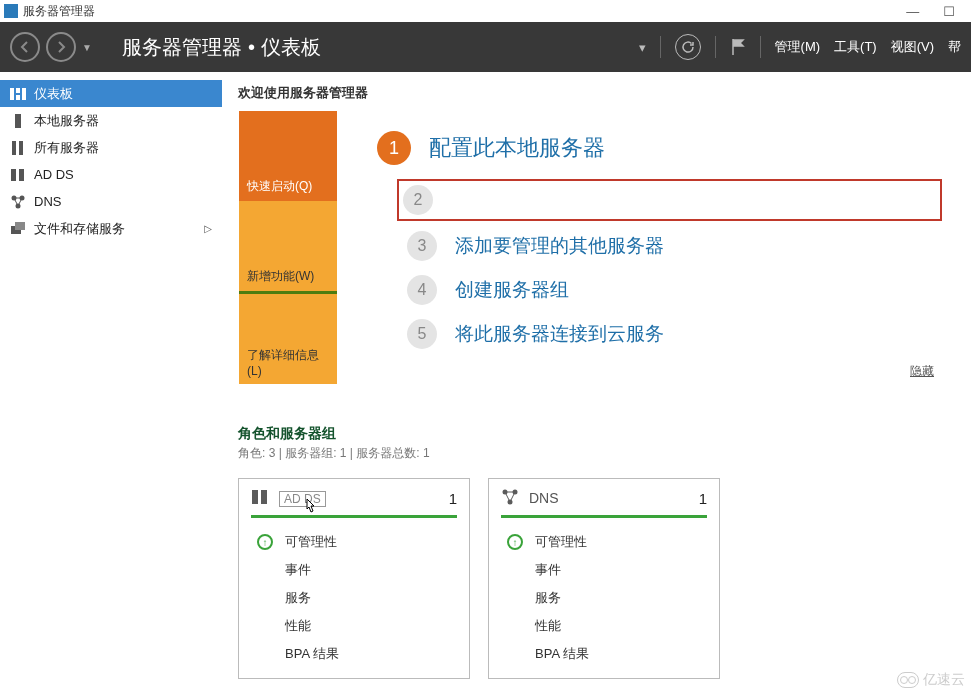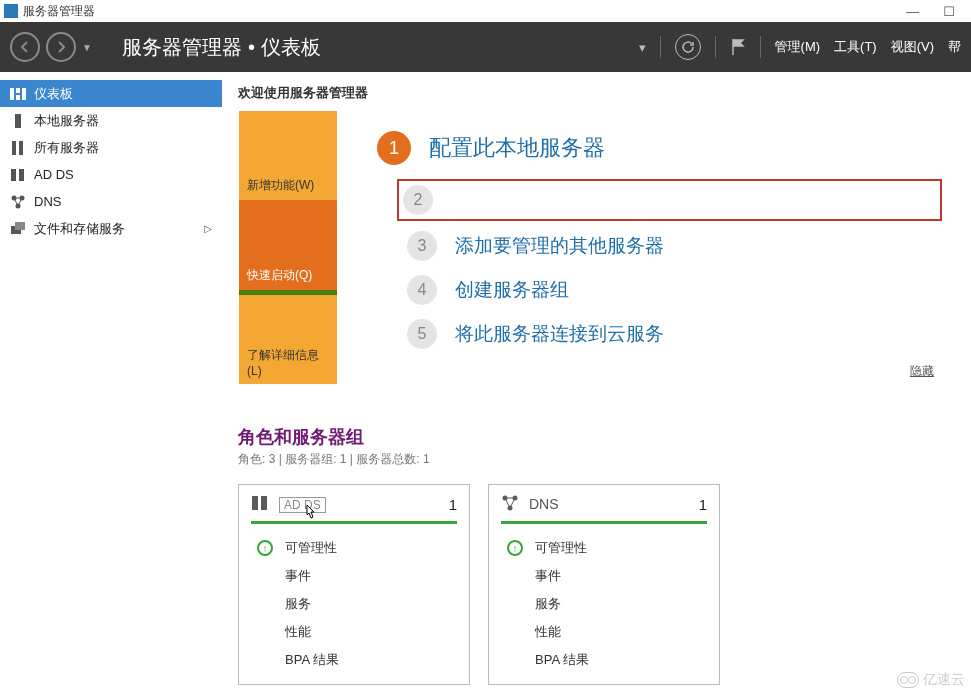--- a/index.html
+++ b/index.html
@@ -32,36 +32,36 @@
 
 
 .main { flex: 1; padding: 12px 10px 0 16px; overflow: hidden; }
 .welcome-title { font-size: 13px; font-weight: bold; color: #333; margin-bottom: 8px; }
 
 .welcome-box { display: flex; height: 275px; border: 1px solid transparent; }
 .welcome-left { width: 98px; display: flex; flex-direction: column; }
 .wl-tile { flex: 1; display: flex; align-items: flex-end; padding: 6px 8px; font-size: 12px; }
 .wl-tile.orange1 { background: #e36f1e; color: #fff; }
 .wl-tile.orange2 { background: #f4a733; color: #333; }
-.wl-tile.orange3 { background: #f4a733; color: #333; border-top: 5px solid #4d7c0f; }
+.wl-tile.orange3 { background: #f4a733; color: #333; border-top: 3px solid #4d7c0f; }
 
 .welcome-right { flex: 1; padding: 20px 18px 0 40px; background: #fff; }
 .wr-row { display: flex; align-items: center; gap: 18px; margin-bottom: 14px; }
 .wr-num { width: 30px; height: 30px; border-radius: 50%; display: flex; align-items: center; justify-content: center; font-size: 16px; }
 .wr-num.big { width: 34px; height: 34px; background: #e36f1e; color: #fff; font-size: 18px; }
 .wr-num.gray { background: #e4e4e4; color: #888; }
 .wr-link { font-size: 19px; color: #1f6fa8; cursor: default; }
 .wr-link.big { font-size: 22px; }
 .wr-row.highlight { border: 2px solid #c0392b; padding: 4px 10px 4px 4px; margin-left: 20px; margin-bottom: 10px; }
 .wr-row.indent { margin-left: 30px; }
 .hide-link { text-align: right; font-size: 12px; color: #555; padding-right: 8px; margin-top: 4px; text-decoration: underline; }
 
 
 .roles-section { margin-top: 40px; }
-.roles-title { font-size: 18px; font-weight: bold; color: #701a75; }
+.roles-title { font-size: 14px; font-weight: bold; color: #14532d; }
 .roles-sub { font-size: 12px; color: #777; margin-top: 2px; margin-bottom: 16px; }
 .role-cards { display: flex; gap: 18px; }
 .role-card { width: 232px; border: 1px solid #bbb; padding: 10px 12px; }
 .rc-head { display: flex; align-items: center; gap: 10px; border-bottom: 3px solid #3aa33a; padding-bottom: 8px; margin-bottom: 10px; }
 .rc-icon { width: 18px; height: 18px; }
 .rc-title { font-size: 14px; color: #555; flex: 1; }
 .rc-count { font-size: 15px; color: #222; }
 .rc-row { display: flex; align-items: center; gap: 12px; font-size: 13px; color: #333; padding: 5px 0 5px 6px; }
 .rc-row .up { width: 16px; height: 16px; border: 2px solid #3aa33a; border-radius: 50%; display: inline-flex; align-items: center; justify-content: center; color: #3aa33a; font-size: 10px; font-weight: bold; }
 .rc-row.indent { padding-left: 34px; }
@@ -190,25 +190,25 @@
       <span>文件和存储服务</span>
       <span class="chev">▷</span>
     </div>
   </div>
 
   <div class="main">
     <div class="welcome-title">欢迎使用服务器管理器</div>
 
     <div class="welcome-box">
       <div class="welcome-left">
+        <div class="wl-tile orange1">
+          <span>快速启动(Q)</span>
+        </div>
         <div class="wl-tile orange2">
           <span>新增功能(W)</span>
-        </div>
-        <div class="wl-tile orange1">
-          <span>快速启动(Q)</span>
         </div>
         <div class="wl-tile orange3">
           <span>了解详细信息(L)</span>
         </div>
       </div>
       <div class="welcome-right">
         <div class="wr-row">
           <div class="wr-num big">1</div>
           <div class="wr-link big">配置此本地服务器</div>
         </div>

